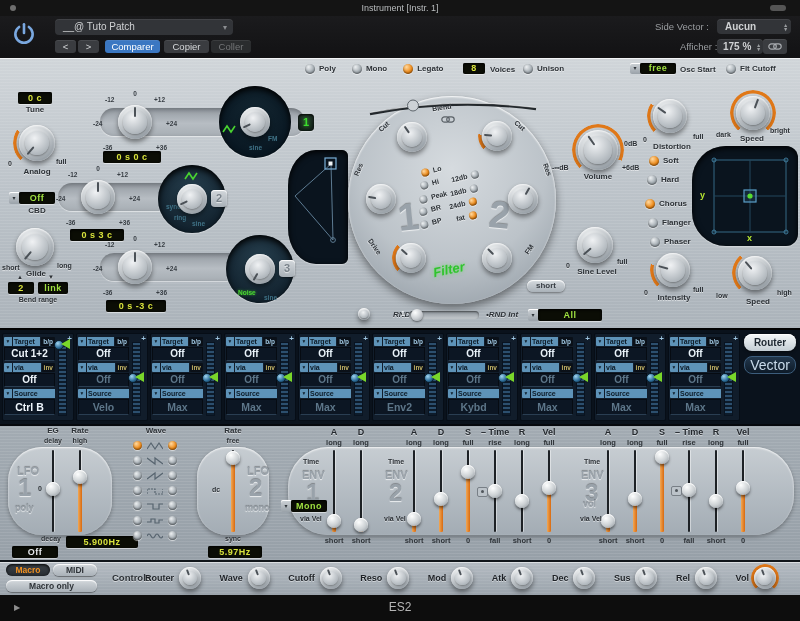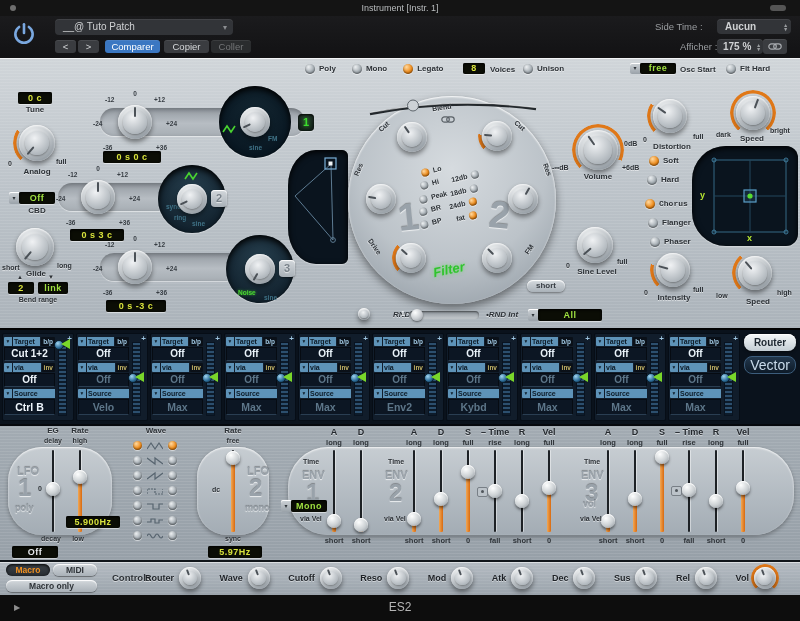--- a/index.html
+++ b/index.html
@@ -139,21 +139,21 @@
 </svg>
 <div class="abs darkbox" style="left:55px;top:19px;width:170px;height:16px;line-height:16px;padding-left:8px;">
   <span>__@ Tuto Patch</span>
   <span class="chev" style="position:absolute;right:6px;top:1px;">▾</span>
 </div>
 <div class="abs hbtn" style="left:55px;top:40px;width:21px;height:13px;line-height:13px;"><span>&lt;</span></div>
 <div class="abs hbtn" style="left:78px;top:40px;width:21px;height:13px;line-height:13px;"><span>&gt;</span></div>
 <div class="abs hbtn blue" style="left:105px;top:40px;width:55px;height:13px;line-height:13px;"><span>Comparer</span></div>
 <div class="abs hbtn" style="left:164px;top:40px;width:45px;height:13px;line-height:13px;"><span>Copier</span></div>
 <div class="abs hbtn dim" style="left:211px;top:40px;width:40px;height:13px;line-height:13px;"><span>Coller</span></div>
-<span class="abs hlabel" style="left:655px;top:21px;">Side Time :</span>
+<span class="abs hlabel" style="left:655px;top:21px;">Side Vector :</span>
 <div class="abs darkbox" style="left:717px;top:19px;width:66px;height:15px;line-height:15px;padding-left:8px;font-weight:bold;">
   <span>Aucun</span>
   <span class="stepper" style="position:absolute;right:4px;top:4px;">▴<br>▾</span>
 </div>
 <span class="abs hlabel" style="left:680px;top:41px;">Afficher :</span>
 <div class="abs darkbox" style="left:717px;top:39px;width:40px;height:15px;line-height:15px;padding-left:6px;font-weight:bold;">
   <span>175 %</span>
   <span class="stepper" style="position:absolute;right:3px;top:4px;">▴<br>▾</span>
 </div>
 <div class="abs hbtn" style="left:763px;top:39px;width:24px;height:15px;">
@@ -179,21 +179,21 @@
 <span class="lbl" style="left:490px;top:65px;">Voices</span>
 <div class="ledrow" style="left:523px;top:63px;">
   <span class="led"></span>
     <span class="lbl" style="position:static;">Unison</span>
 </div>
 <div class="ddbtn" style="left:630px;top:63px;height:11px;line-height:11px;">▾</div>
 <div class="lcd green" style="left:640px;top:63px;width:36px;height:11px;line-height:11px;"><span>free</span></div>
 <span class="lbl" style="left:680px;top:65px;">Osc Start</span>
 <div class="ledrow" style="left:726px;top:63px;">
   <span class="led"></span>
-    <span class="lbl" style="position:static;">Flt Hard</span>
+    <span class="lbl" style="position:static;">Flt Cutoff</span>
 </div>
 
 <div class="lcd" style="left:18px;top:92px;width:34px;"><span>0 c</span></div>
 <span class="lbl ctr" style="left:35px;top:105px;">Tune</span>
 <div class="ring" style="left:13px;top:119px;width:48px;height:48px;--a0:-135deg;--sw:78deg;"></div>
 <div class="knob" style="left:19px;top:125px;width:36px;height:36px;--rot:-140deg;">
     <div class="ptr"></div>
   </div>
 <span class="lbl sm" style="left:8px;top:160px;">0</span>
 <span class="lbl sm" style="left:56px;top:158px;">full</span>
@@ -402,21 +402,21 @@
   </div>
 <div class="ring" style="left:730px;top:90px;width:46px;height:46px;--a0:-140deg;--sw:280deg;"></div>
 <div class="knob" style="left:736px;top:96px;width:34px;height:34px;--rot:20deg;">
     <div class="ptr"></div>
   </div>
 <span class="lbl sm" style="left:716px;top:131px;">dark</span>
 <span class="lbl sm" style="left:770px;top:127px;">bright</span>
 <span class="lbl ctr" style="left:752px;top:134px;">Speed</span>
 <div class="ledrow" style="left:645px;top:198px;">
     <span class="led on"></span>
-    <span class="lbl" style="position:static;font-family:Liberation Mono, monospace;">Chorus</span>
+    <span class="lbl" style="position:static;">Chorus</span>
   </div>
 <div class="ledrow" style="left:648px;top:217px;">
     <span class="led"></span>
     <span class="lbl" style="position:static;">Flanger</span>
   </div>
 <div class="ledrow" style="left:650px;top:236px;">
     <span class="led"></span>
     <span class="lbl" style="position:static;">Phaser</span>
   </div>
 
@@ -771,21 +771,21 @@
   <div class="vhd"></div>
 </div>
 <div class="vslider f" style="left: 73px; top: 450px; height: 82px; --pos: 33;">
   <div class="vtrack"></div>
     <div class="vfill"></div>
     <div class="vhd"></div>
 </div>
 <span class="lbl ctr sm" style="left:51px;top:535px;">decay</span>
 <span class="lbl ctr sm" style="left:78px;top:535px;">low</span>
 <div class="lcd white" style="left:12px;top:546px;width:46px;"><span>Off</span></div>
-<div class="lcd" style="left:66px;top:516px;width:54px;"><span>5.900Hz</span></div>
+<div class="lcd" style="left:66px;top:536px;width:72px;"><span>5.900Hz</span></div>
 
 <span class="lbl ctr" style="left:156px;top:426px;">Wave</span>
 
 <div class="wrow" style="left:133px;top:440px;">
   <span class="led on"></span>
   <svg width="16" height="10" viewBox="0 0 16 10">
       <polyline points="0,8 4,2 8,8 12,2 16,8" fill="none" stroke="#57646f" stroke-width="1.2"></polyline>
     </svg>
   <span class="led on"></span>
 </div>

